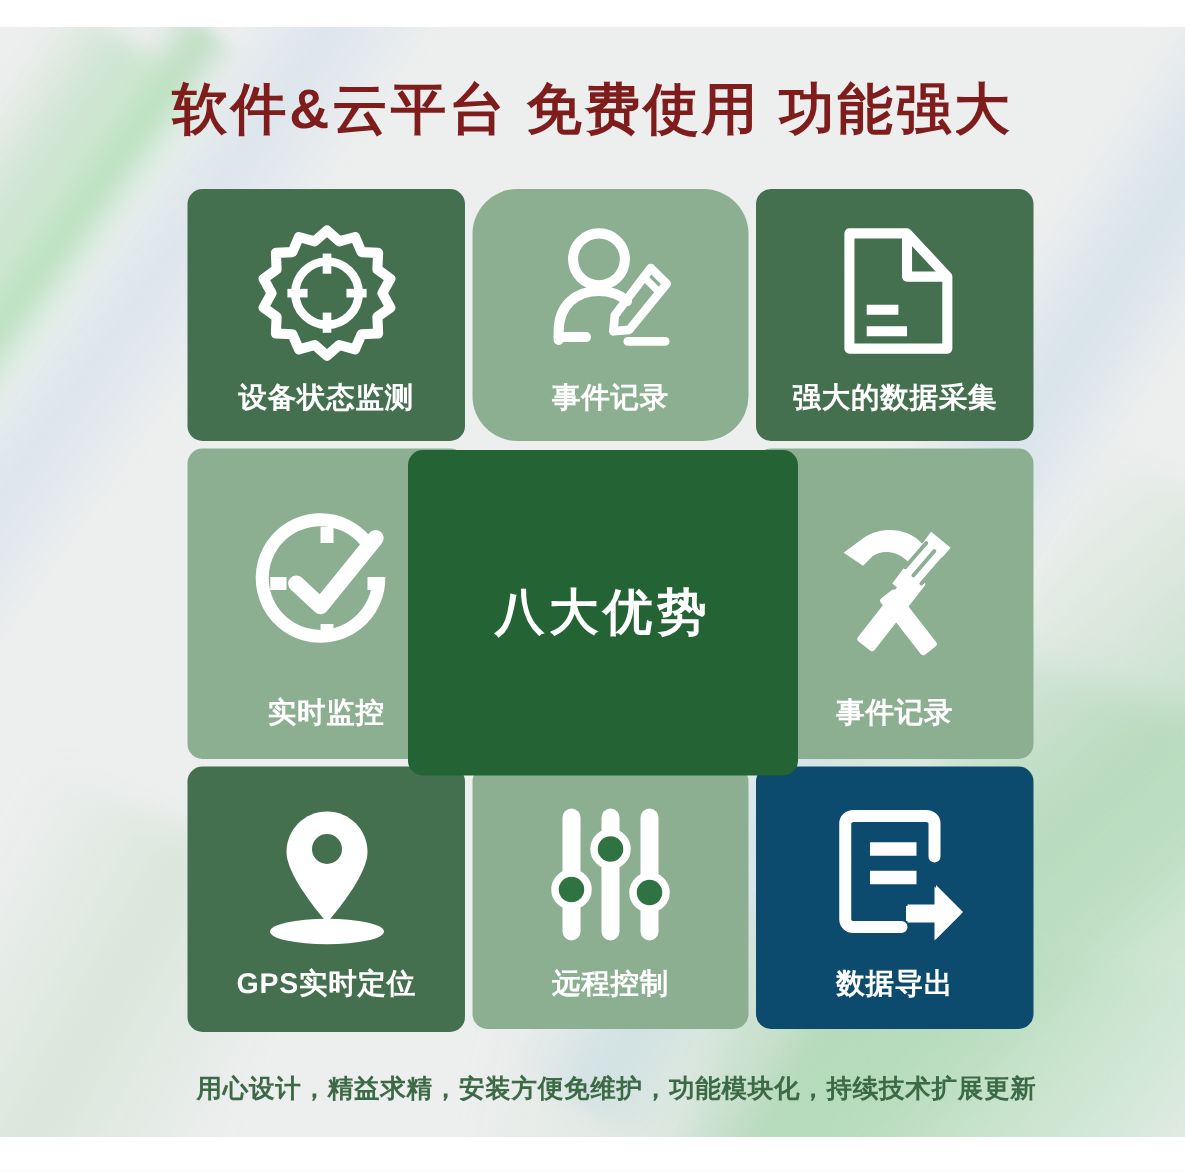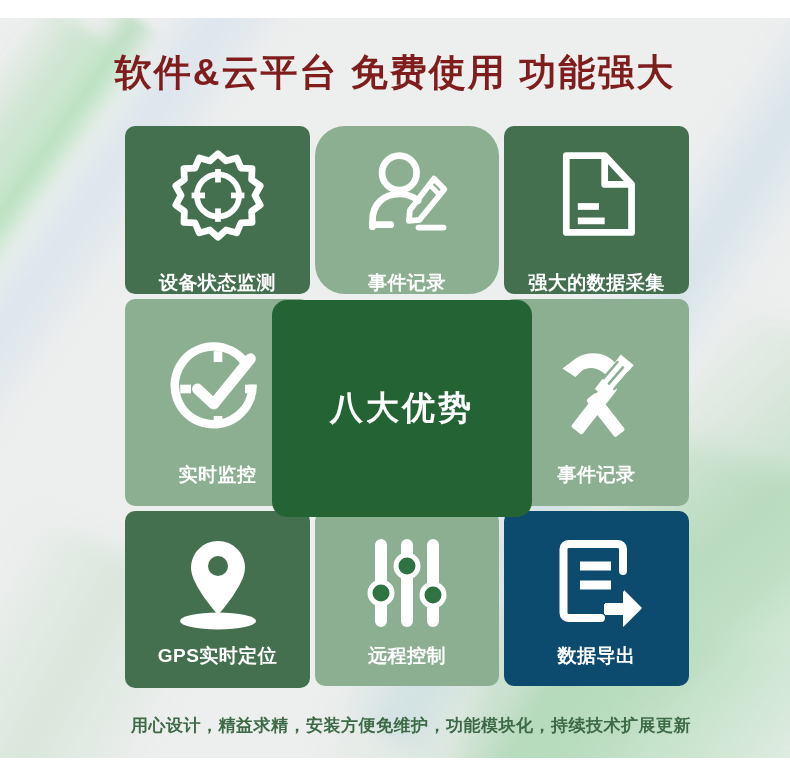--- a/index.html
+++ b/index.html
@@ -176,21 +176,21 @@
   #hub .hub-label {
     color: #ffffff;
     font-size: 33px;
     font-weight: bold;
     letter-spacing: 3px;
     white-space: nowrap;
   }
 
   
   .r1 .icon-wrap { top: 20px; height: 96px; }
-  .r1 .tile-label { top: 144px; }
+  .r1 .tile-label { top: 126px; }
   
   .r2 .icon-wrap { top: 34px; height: 112px; }
   .r2 .tile-label { top: 163px; }
   
   .r3 .icon-wrap { top: 22px; height: 100px; }
   .r3 .tile-label { top: 132px; }
 
   
   #footer {
     position: absolute;
@@ -341,21 +341,21 @@
           <path d="M76 38 L76 16 C76 13 73.5 11 70.5 11 L22 11 C19 11 16.5 13 16.5 16 L16.5 80 C16.5 83 19 85 22 85 L54 85" fill="none" stroke="#ffffff" stroke-width="8" stroke-linecap="round" stroke-linejoin="round"></path>
           <line x1="33" y1="33" x2="64" y2="33" stroke="#ffffff" stroke-width="9" stroke-linecap="butt"></line>
           <line x1="33" y1="52" x2="64" y2="52" stroke="#ffffff" stroke-width="9" stroke-linecap="butt"></line>
           <path d="M58 58 L58 70 L76 70 L76 58 L94 76 L76 94 L76 82 L58 82 L58 70" fill="#ffffff"></path>
           <path d="M57 59 L57 71 L77 71 L77 57 L95 75 L77 93 L77 81 L57 81 Z" fill="#ffffff"></path>
         </svg>
       </div>
       <div class="tile-label">数据导出</div>
     </div>
 
-    <div id="hub" style="background: rgb(36, 100, 52); border-radius: 15px;">
+    <div id="hub" style="background: rgb(36, 100, 52);">
       <div class="hub-label">八大优势</div>
     </div>
 
   </div>
 
   <div id="footer" style="color: rgb(61, 106, 70);">用心设计，精益求精，安装方便免维护，功能模块化，持续技术扩展更新</div>
 
 </div>
 
 </body></html>

